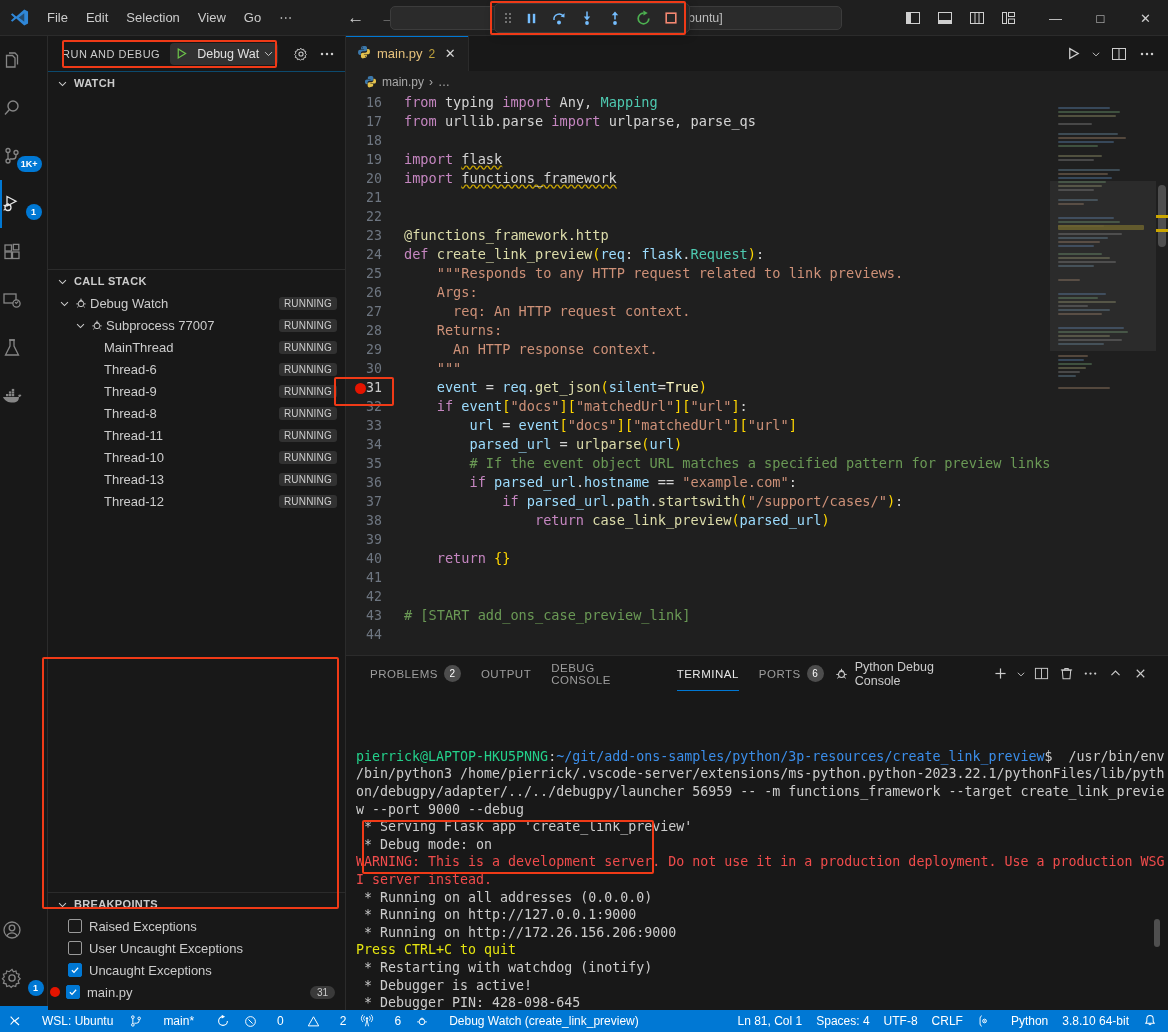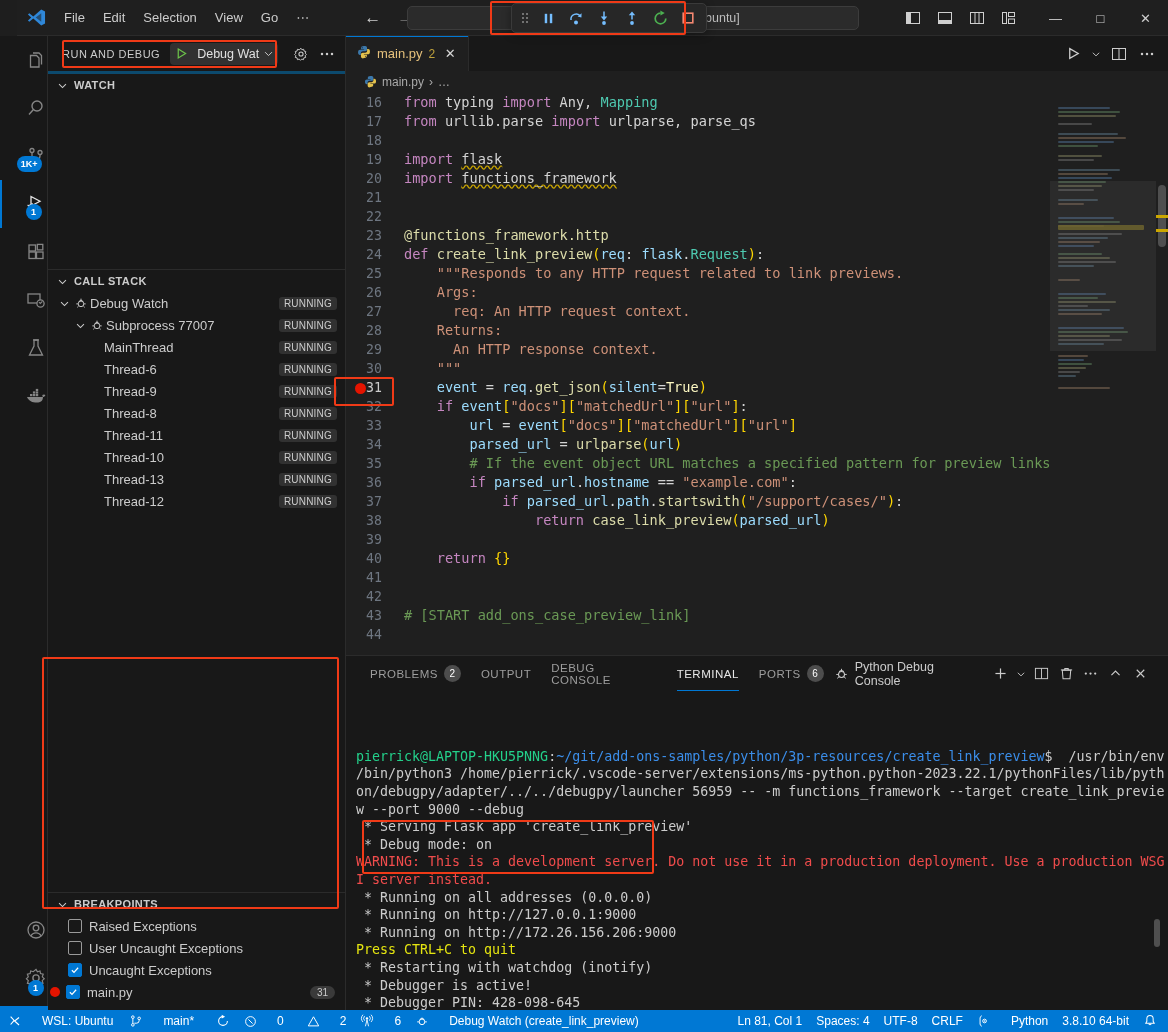--- a/index.html
+++ b/index.html
@@ -9,21 +9,21 @@
     font-family: "Liberation Sans", sans-serif;
     overflow: hidden;
     color: #cccccc;
     -webkit-font-smoothing: antialiased;
   }
   .app { width: 1168px; height: 1032px; display: flex; flex-direction: column; position: relative; }
 
   
   .titlebar {
     height: 36px; background: #1f1f1f; display: flex; align-items: center;
-    flex: 0 0 36px; position: relative; border-bottom: 1px solid #2b2b2b; margin-left: 17px;
+    flex: 0 0 36px; position: relative; border-bottom: 1px solid #2b2b2b;
   }
   .vscode-logo { width: 38px; display: flex; align-items: center; justify-content: center; }
   .menu { display: flex; align-items: center; gap: 0px; }
   .menu-item {
     padding: 3px 9px; font-size: 13px; color: #cccccc; cursor: default; border-radius: 3px;
   }
   .navarrows { display: flex; align-items: center; gap: 16px; margin-left: 46px; color: #7a7a7a; }
   .navarrow { font-size: 17px; line-height: 1; }
   .navarrow.back { color: #cfcfcf; }
   .qinput {
@@ -52,21 +52,21 @@
 
   
   .body { flex: 1; display: flex; min-height: 0; }
 
   
   .activitybar {
     width: 48px; background: #181818; display: flex; flex-direction: column;
     align-items: center; flex: 0 0 48px; border-right: 1px solid #2b2b2b;
   }
   .ab-item {
-    width: 48px; height: 48px; display: flex; align-items: center; justify-content: flex-end;
+    width: 48px; height: 48px; display: flex; align-items: center; justify-content: flex-start;
     position: relative; color: #868686;
   }
   .ab-item.active { color: #e7e7e7; }
   .ab-item.active:before {
     content: ""; position: absolute; left: 0; top: 0; bottom: 0; width: 2px; background: #0078d4;
   }
   .ab-badge {
     position: absolute; right: 6px; bottom: 8px; min-width: 16px; height: 16px; padding: 0 4px;
     background: #0078d4; color: #fff; border-radius: 9px; font-size: 9px;
     display: flex; align-items: center; justify-content: center; font-weight: 600;
@@ -86,21 +86,21 @@
   .launch-chev { width: 16px; display: flex; align-items: center; justify-content: center; color: #cccccc; }
   .sb-actions { margin-left: auto; display: flex; align-items: center; gap: 2px; color: #cccccc; }
   .sb-act { width: 24px; height: 24px; display: flex; align-items: center; justify-content: center; border-radius: 4px; }
 
   .section-head {
     height: 22px; display: flex; align-items: center; gap: 4px; padding-left: 6px;
     font-size: 11px; font-weight: 700; letter-spacing: .35px; color: #cccccc; text-transform: uppercase;
   }
   .twisty { width: 16px; display: flex; align-items: center; justify-content: center; color: #cccccc; }
   .sec-variables { flex: 0 0 376px; display: flex; flex-direction: column; }
-  .sec-watch { flex: 0 0 198px; display: flex; flex-direction: row; border-top: 3px solid #0c4a6e;}
+  .sec-watch { flex: 0 0 198px; display: flex; flex-direction: row; border-top: 1px solid #0c4a6e;}
   .sec-callstack { flex: 1 1 auto; display: flex; flex-direction: column; border-top: 1px solid #2b2b2b; min-height: 0;}
   .sec-breakpoints { flex: 0 0 118px; display: flex; flex-direction: column; border-top: 1px solid #2b2b2b;}
   .sec-body { flex: 1; overflow: hidden; }
 
   .stack-row {
     height: 22px; display: flex; align-items: center; font-size: 13px; color: #cccccc;
     padding-right: 8px; white-space: nowrap;
   }
   .st-twisty { width: 16px; display: flex; align-items: center; justify-content: center; color: #cccccc; flex: 0 0 16px; }
   .st-icon { width: 18px; display: flex; align-items: center; justify-content: center; flex: 0 0 18px; }

